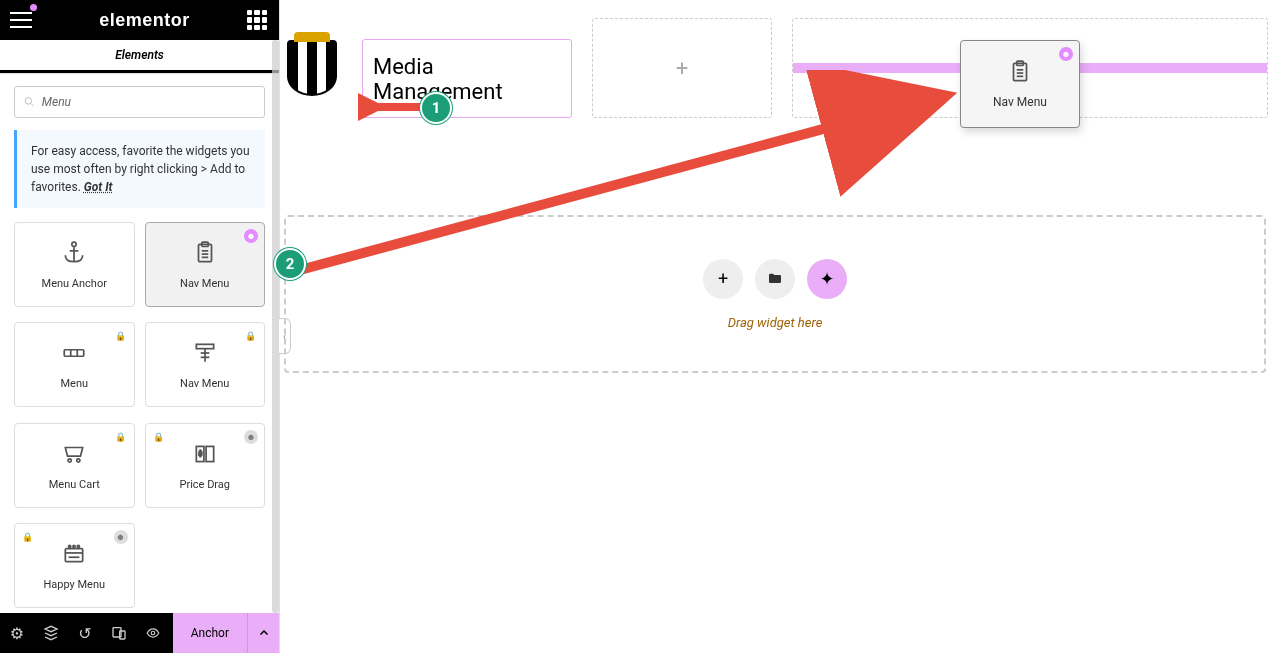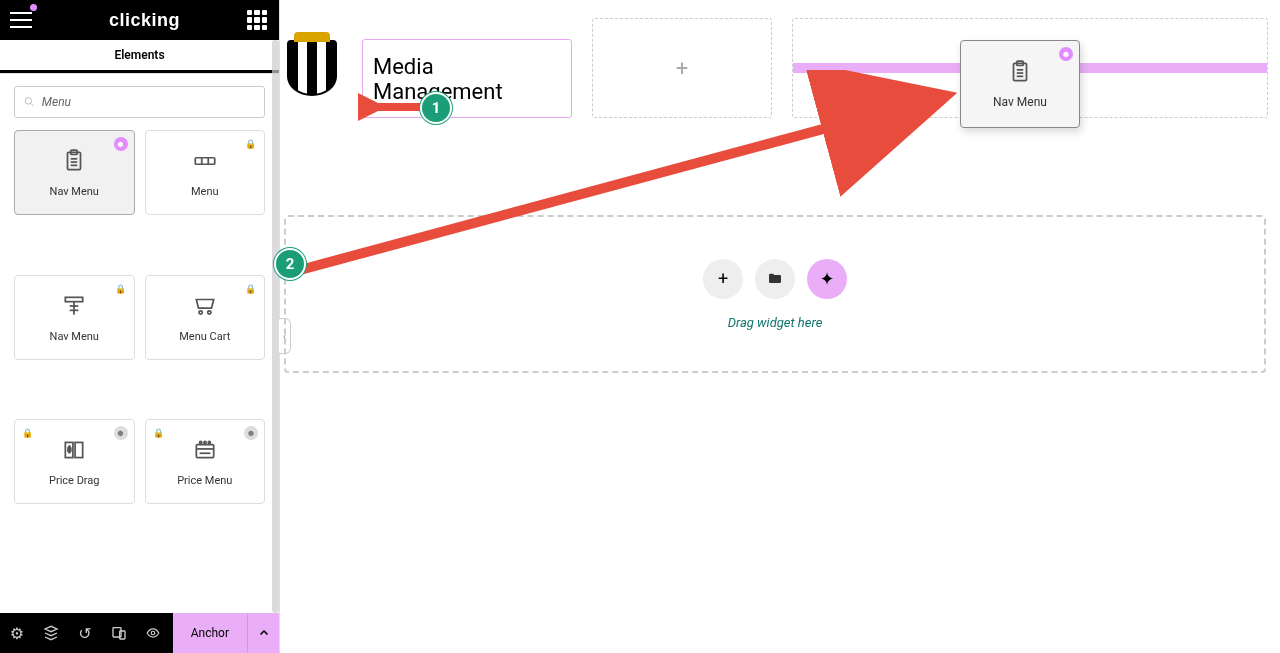--- a/index.html
+++ b/index.html
@@ -13,21 +13,21 @@
 
 .sidebar-header { height: 40px; background: #000; display: flex; align-items: center; padding: 0 10px; color: #fff; position: relative; }
 .hamburger { width: 22px; height: 16px; display: flex; flex-direction: column; justify-content: space-between; margin-right: 12px; cursor: pointer; }
 .hamburger span { height: 2px; background: #fff; display: block; }
 .pink-dot { position: absolute; top: 4px; left: 30px; width: 7px; height: 7px; border-radius: 50%; background: #e38bff; }
 .logo { font-family: Arial, sans-serif; font-size: 18px; font-weight: 600; letter-spacing: .5px; flex: 1; text-align: center; }
 .apps-grid { width: 24px; height: 24px; display: grid; grid-template-columns: repeat(3,1fr); grid-template-rows: repeat(3,1fr); gap: 2px; cursor: pointer; padding: 2px; }
 .apps-grid span { background: #fff; border-radius: 1px; }
 
 .tabs { display: flex; height: 34px; border-bottom: 1px solid #ddd; }
-.tab { flex: 1; display: flex; align-items: center; justify-content: center; font-size: 12px; color: #555; cursor: pointer; }
+.tab { flex: 1; display: flex; align-items: center; justify-content: center; font-size: 12px; color: #555; cursor: pointer; font-style: italic; }
 .tab.active { color: #000; font-weight: 600; border-bottom: 3px solid #000; }
 
 .search-wrap { padding: 12px 14px; }
 .search { display: flex; align-items: center; border: 1px solid #ccc; border-radius: 3px; height: 32px; padding: 0 8px; }
 .search svg { width: 14px; height: 14px; stroke: #888; fill: none; margin-right: 6px; }
 .search input { border: 0; outline: 0; font-style: italic; font-size: 12px; color: #666; width: 100%; }
 
 .tip { margin: 0 14px 14px; border-left: 3px solid #4aa3ff; background: #f4f9ff; padding: 12px 14px; font-size: 12px; line-height: 1.5; color: #333; }
 .tip .gotit { font-style: italic; font-weight: 700; text-decoration: underline dotted; cursor: pointer; }
 
@@ -62,21 +62,21 @@
 .floating-widget { position: absolute; top: 40px; right: 200px; width: 120px; height: 88px; background: #f5f5f5; border: 1px solid #888; border-radius: 4px; display: flex; flex-direction: column; align-items: center; justify-content: center; gap: 10px; box-shadow: 2px 4px 8px rgba(0,0,0,.15); z-index: 5; }
 .floating-widget .corner-badge { position: absolute; top: 6px; right: 6px; }
 .floating-widget .fwname { font-size: 12px; color: #333; }
 
 .dropzone { position: absolute; top: 215px; left: 4px; right: 14px; height: 158px; border: 2px dashed #ccc; border-radius: 4px; display: flex; flex-direction: column; align-items: center; justify-content: center; gap: 16px; }
 .dz-buttons { display: flex; gap: 12px; }
 .dz-btn { width: 40px; height: 40px; border-radius: 50%; display: flex; align-items: center; justify-content: center; font-size: 18px; cursor: pointer; }
 .dz-btn.plus { background: #eee; }
 .dz-btn.folder { background: #eee; }
 .dz-btn.ai { background: #e9aef7; }
-.dz-label { font-size: 13px; font-style: italic; color: #0f766e; }
+.dz-label { font-size: 13px; font-style: italic; color: #a16207; }
 
 .collapse-handle { position: absolute; left: -1px; top: 318px; width: 12px; height: 36px; border: 1px solid #ccc; border-left: 0; border-radius: 0 6px 6px 0; background: #fff; display: flex; align-items: center; justify-content: center; font-size: 10px; color: #888; cursor: pointer; }
 
 
 .anno-badge { position: absolute; width: 32px; height: 32px; border-radius: 50%; background: #1b9e77; color: #fff; font-weight: 700; display: flex; align-items: center; justify-content: center; font-size: 15px; box-shadow: inset 0 0 0 2px #fff, 0 0 0 1px #1b9e77; z-index: 20; }
 .arrow1 { position: absolute; z-index: 19; }
 .arrow2 { position: absolute; z-index: 19; }
 
 
 .ic { width: 26px; height: 26px; stroke: #555; fill: none; stroke-width: 1.6; }
@@ -88,21 +88,21 @@
 
   <div class="sidebar">
 
     <div class="sidebar-header">
       <div class="hamburger">
           <span></span>
           <span></span>
           <span></span>
         </div>
       <div class="pink-dot"></div>
-      <div class="logo">clicking</div>
+      <div class="logo">elementor</div>
       <div class="apps-grid">
           <span></span>
           <span></span>
           <span></span>
           <span></span>
           <span></span>
           <span></span>
           <span></span>
           <span></span>
           <span></span>
@@ -116,23 +116,38 @@
     <div class="search-wrap">
       <div class="search">
         <svg viewBox="0 0 24 24">
             <circle cx="10" cy="10" r="6"></circle>
             <line x1="15" y1="15" x2="20" y2="20"></line>
           </svg>
         <input type="text" value="Menu" style="">
       </div>
     </div>
 
+    <div class="tip">
+      <span>For easy access, favorite the widgets you use most often by right clicking &gt; Add to favorites.</span>
+      <span class="gotit">Got It</span>
+    </div>
 
     <div class="widget-grid">
 
+      <div class="widget">
+        <div class="wicon">
+            <svg class="ic" viewBox="0 0 24 24">
+              <circle cx="12" cy="4" r="2"></circle>
+              <line x1="12" y1="6" x2="12" y2="20"></line>
+              <path d="M4 14c0 5 4 6 8 6s8-1 8-6"></path>
+              <line x1="8" y1="10" x2="16" y2="10"></line>
+            </svg>
+          </div>
+        <div class="wname">Menu Anchor</div>
+      </div>
 
       <div class="widget selected">
         <div class="corner-badge pink">☻</div>
         <div class="wicon">
             <svg class="ic" viewBox="0 0 24 24">
               <rect x="6" y="4" width="12" height="16" rx="1"></rect>
               <rect x="9" y="2" width="6" height="4" rx="1"></rect>
               <line x1="9" y1="10" x2="15" y2="10"></line>
               <line x1="9" y1="13" x2="15" y2="13"></line>
               <line x1="9" y1="16" x2="15" y2="16"></line>
@@ -197,21 +212,21 @@
         <div class="wicon">
             <svg class="ic" viewBox="0 0 24 24">
               <rect x="4" y="7" width="16" height="12" rx="1"></rect>
               <line x1="4" y1="11" x2="20" y2="11"></line>
               <line x1="7" y1="15" x2="17" y2="15"></line>
               <circle cx="8" cy="5" r="1"></circle>
               <circle cx="12" cy="5" r="1"></circle>
               <circle cx="16" cy="5" r="1"></circle>
             </svg>
           </div>
-        <div class="wname">Price Menu</div>
+        <div class="wname">Happy Menu</div>
       </div>
 
       <div></div>
     </div>
 
     <div class="bottom-bar">
       <div class="bicon">⚙</div>
       <div class="bicon">
         <svg width="16" height="16" viewBox="0 0 24 24" stroke="#ccc" fill="none" stroke-width="2">
             <path d="M3 6l9 4 9-4-9-4z"></path>

